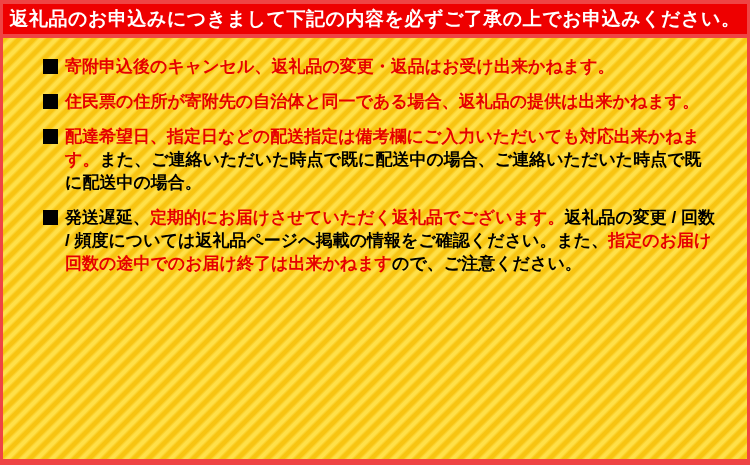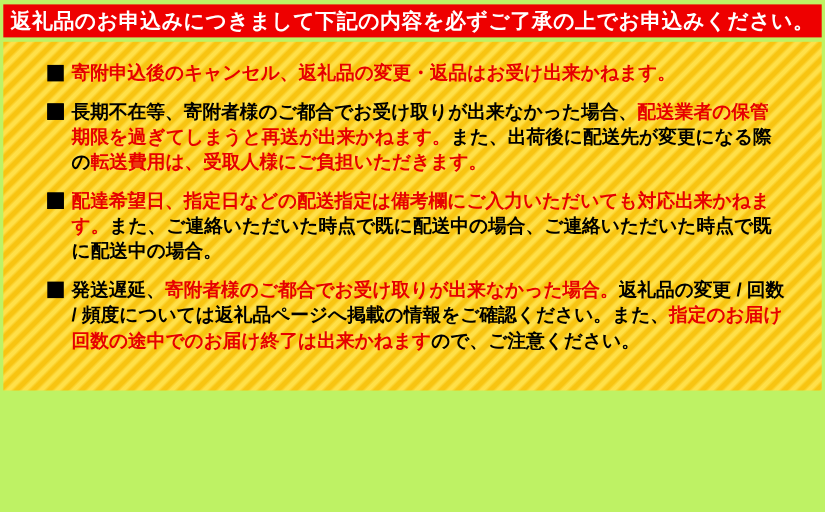--- a/index.html
+++ b/index.html
@@ -8,41 +8,41 @@
   }
   body {
     width: 750px;
     height: 465px;
     font-family: "Liberation Sans", "DejaVu Sans", sans-serif;
   }
   .frame {
     box-sizing: border-box;
     width: 750px;
     height: 465px;
-    background: #bef264;
+    background: #ef4444;
     padding: 4px 3px 3px 3px;
     overflow: hidden;
   }
   .header-bar {
     height: 30px;
     background: var(--header-bg, #ee0000);
     display: flex;
     align-items: center;
     justify-content: center;
   }
   .header-title {
     color: var(--header-fg, #ffffff);
     font-size: 19px;
     font-weight: bold;
     letter-spacing: 0.5px;
     white-space: nowrap;
   }
   .body-area {
     margin-top: 4px;
-    height: 317px;
+    height: 421px;
     box-sizing: border-box;
     padding: 17px 32px 0 0;
     background:
       repeating-linear-gradient(
         135deg,
         var(--stripe-dark, #f8c411) 0px,
         var(--stripe-dark, #f8c411) 3px,
         var(--stripe-light, #ffe049) 5.5px,
         var(--stripe-light, #ffe049) 8px,
         var(--stripe-dark, #f8c411) 10.5px
@@ -74,30 +74,27 @@
   <div class="header-bar">
     <span class="header-title">返礼品のお申込みにつきまして下記の内容を必ずご了承の上でお申込みください。</span>
   </div>
   <div class="body-area">
       <div class="notice">
     <span class="bullet"></span>
     <span class="notice-text"><span class="seg-red">寄附申込後のキャンセル、返礼品の変更・返品はお受け出来かねます。</span></span>
   </div>
       <div class="notice">
     <span class="bullet"></span>
-  </div>
-      <div class="notice">
-    <span class="bullet"></span>
-    <span class="notice-text"><span class="seg-black">長期不在等、寄附者様のご都合でお受け取りが出来なかった場合、</span><span class="seg-red">配送業者の保管期限を過ぎてしまうと再送が出来かねます。</span><span class="seg-black">また、出荷後に配送先が変更になる際の</span><span class="seg-red">転送費用は、受取人様にご負担いただきます。</span></span>
+    <span class="notice-text"><span class="seg-red">住民票の住所が寄附先の自治体と同一である場合、返礼品の提供は出来かねます。</span></span>
   </div>
       <div class="notice">
     <span class="bullet"></span>
   </div>
       <div class="notice">
     <span class="bullet"></span>
     <span class="notice-text"><span class="seg-red">配達希望日、指定日などの配送指定は備考欄にご入力いただいても対応出来かねます。</span><span class="seg-black">また、ご連絡いただいた時点で既に配送中の場合、ご連絡いただいた時点で既に配送中の場合。</span></span>
   </div>
       <div class="notice">
     <span class="bullet"></span>
-    <span class="notice-text"><span class="seg-black">発送遅延、</span><span class="seg-red">寄附者様のご都合でお受け取りが出来なかった場合。</span><span class="seg-black">返礼品の変更 / 回数 / 頻度については返礼品ページへ掲載の情報をご確認ください。また、</span><span class="seg-red">指定のお届け回数の途中でのお届け終了は出来かねます</span><span class="seg-black">ので、ご注意ください。</span></span>
+    <span class="notice-text"><span class="seg-black">発送遅延、</span><span class="seg-red">定期的にお届けさせていただく返礼品でございます。</span><span class="seg-black">返礼品の変更 / 回数 / 頻度については返礼品ページへ掲載の情報をご確認ください。また、</span><span class="seg-red">指定のお届け回数の途中でのお届け終了は出来かねます</span><span class="seg-black">ので、ご注意ください。</span></span>
   </div>
     </div>
 </div>
 
 </body></html>

